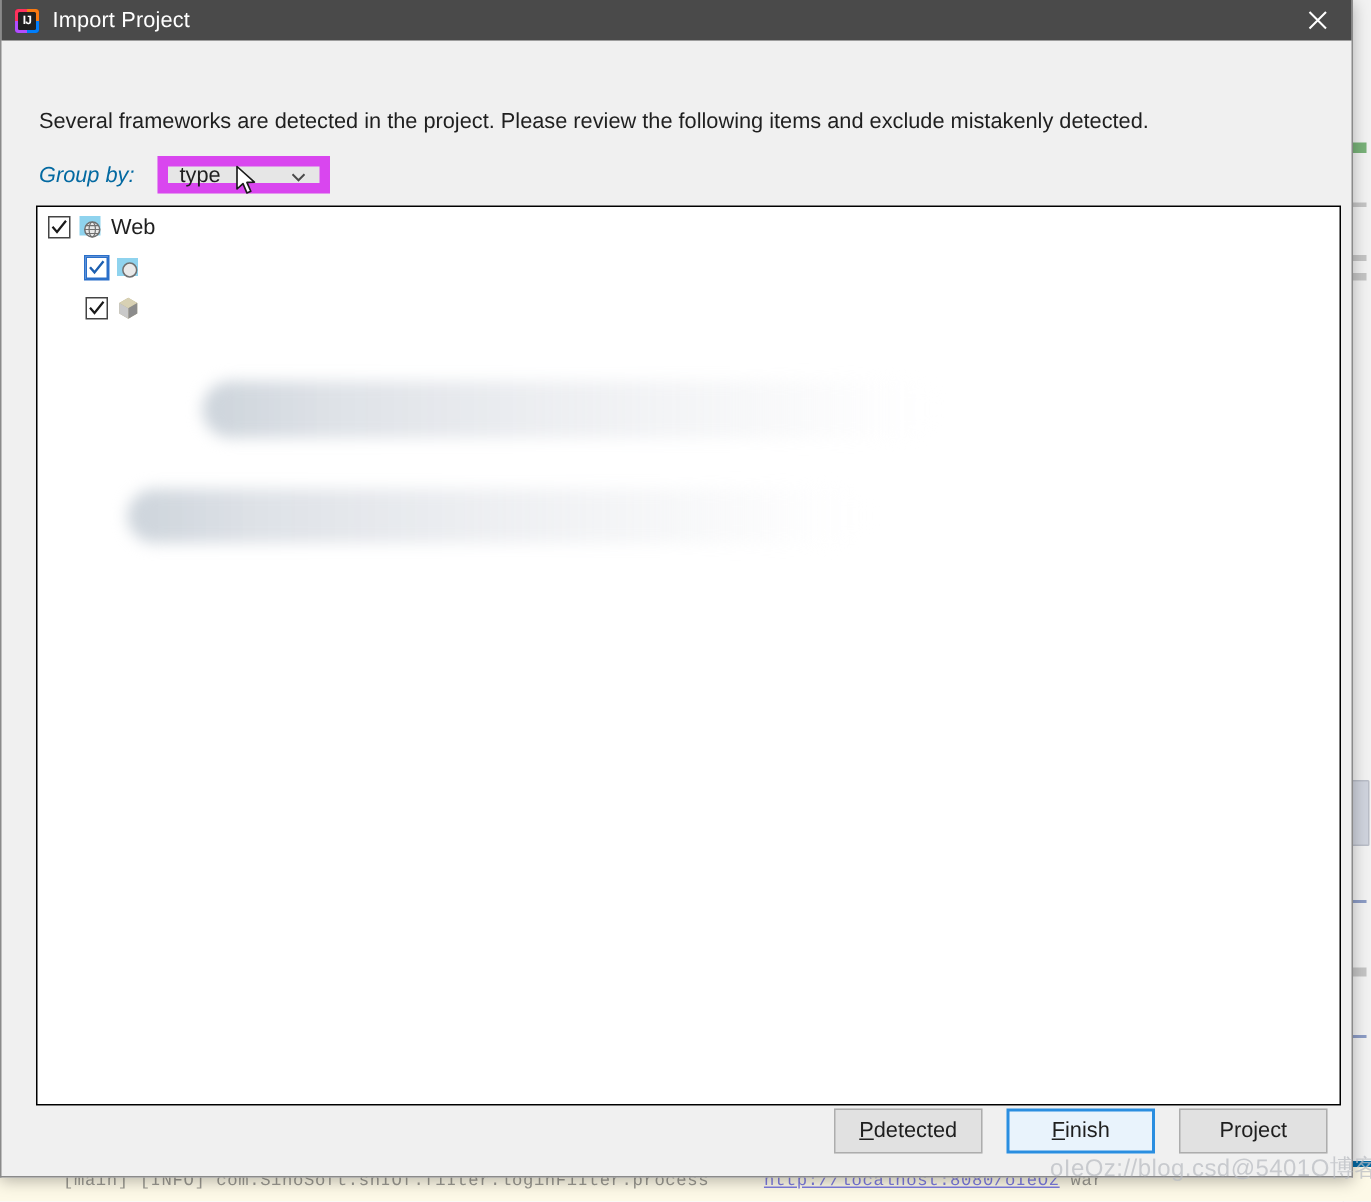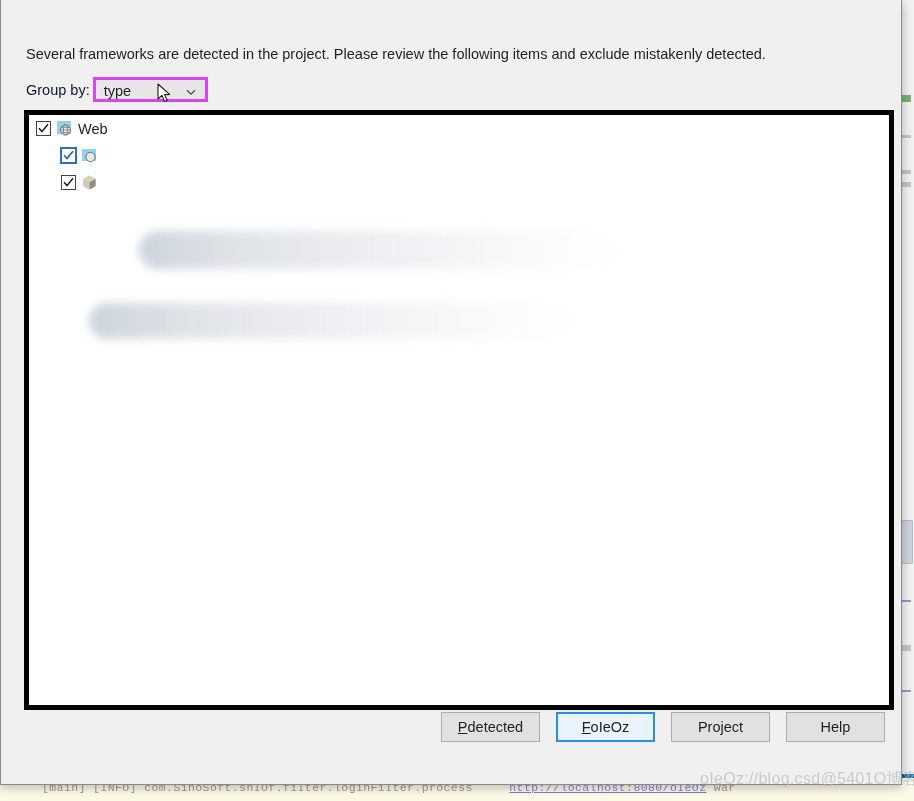--- a/index.html
+++ b/index.html
@@ -169,33 +169,34 @@
   }
   .groupby-row {
     position: absolute;
     left: 25px;
     top: 77px;
     display: flex;
     align-items: center;
   }
   .groupby-label {
     font-size: 14.5px;
-    color: #0f172a;
-    margin-right: 3px;
-    font-family: "Liberation Sans", sans-serif;
+    color: #0369a1;
+    margin-right: 15px;
+    font-family: "Liberation Sans", sans-serif;
+    font-style: italic;
   }
   .combo {
     position: relative;
     width: 115px;
     height: 25px;
     background: #e6e6e6;
-    border: 3px solid #d946ef;
-    box-sizing: border-box;
-    display: flex;
-    align-items: flex-end;
+    border: 7px solid #d946ef;
+    box-sizing: border-box;
+    display: flex;
+    align-items: center;
     cursor: default;
   }
   .combo-value {
     font-size: 14.5px;
     color: #1f1f1f;
     padding-left: 8px;
     font-family: "Liberation Sans", sans-serif;
   }
   .combo-arrow {
     position: absolute;
@@ -217,21 +218,21 @@
   }
 
   
   .tree-panel {
     position: absolute;
     left: 23px;
     top: 110px;
     width: 870px;
     height: 600px;
     background: #ffffff;
-    border: 5px solid #000000;
+    border: 1px solid #000000;
     box-sizing: border-box;
     overflow: hidden;
   }
   .tree-row {
     position: relative;
     display: flex;
     align-items: center;
     height: 27px;
     padding-left: 7px;
     box-sizing: border-box;
@@ -339,20 +340,36 @@
       <div class="bg-mark blue" style="top:690px;height:2px;"></div>
       <div class="bg-mark" style="top:645px;height:6px;"></div>
     </div>
     <div class="bg-bottomline">
       <div class="bg-console-text"><span>[main] [INFO] com.SinoSoft.shIOf.fiIter.loginFiIter.process</span><span>&nbsp;&nbsp;&nbsp;&nbsp;&nbsp;</span><span class="bg-console-link">http://localhost:8080/oIeOz</span><span> war</span></div>
     </div>
   </div>
 
   <div class="dialog">
 
+    <div class="titlebar">
+      <span class="ij-logo">
+        <span class="q q1"></span>
+          <span class="q q2"></span>
+        <span class="q q3"></span>
+          <span class="q q4"></span>
+        <span class="inner"></span>
+        <span class="ij-text">IJ</span>
+      </span>
+      <span class="title-text">Import Project</span>
+      <span class="close-btn">
+        <svg width="13" height="13" viewBox="0 0 13 13">
+          <path d="M1 1 L12 12 M12 1 L1 12" stroke="#ffffff" stroke-width="1.4" fill="none"></path>
+        </svg>
+      </span>
+    </div>
 
     <div class="dialog-body">
 
       <div class="desc">Several frameworks are detected in the project. Please review the following items and exclude mistakenly detected.</div>
 
       <div class="groupby-row">
         <span class="groupby-label">Group by:</span>
         <span class="combo">
           <span class="combo-value">type</span>
           <span class="combo-arrow">
@@ -425,24 +442,23 @@
         <div class="blur b2"></div>
       </div>
 
       <div class="btn-row">
         <div class="btn">
             <span class="mn">P</span>
             <span>detected</span>
           </div>
         <div class="btn primary">
             <span class="mn">F</span>
-            <span>oIeOz</span>
+            <span>inish</span>
           </div>
         <div class="btn">Project</div>
-        <div class="btn">Help</div>
       </div>
 
     </div>
   </div>
 
   <div class="watermark">oIeOz://blog.csd@5401O博客</div>
 
 </div>
 
 </body></html>

